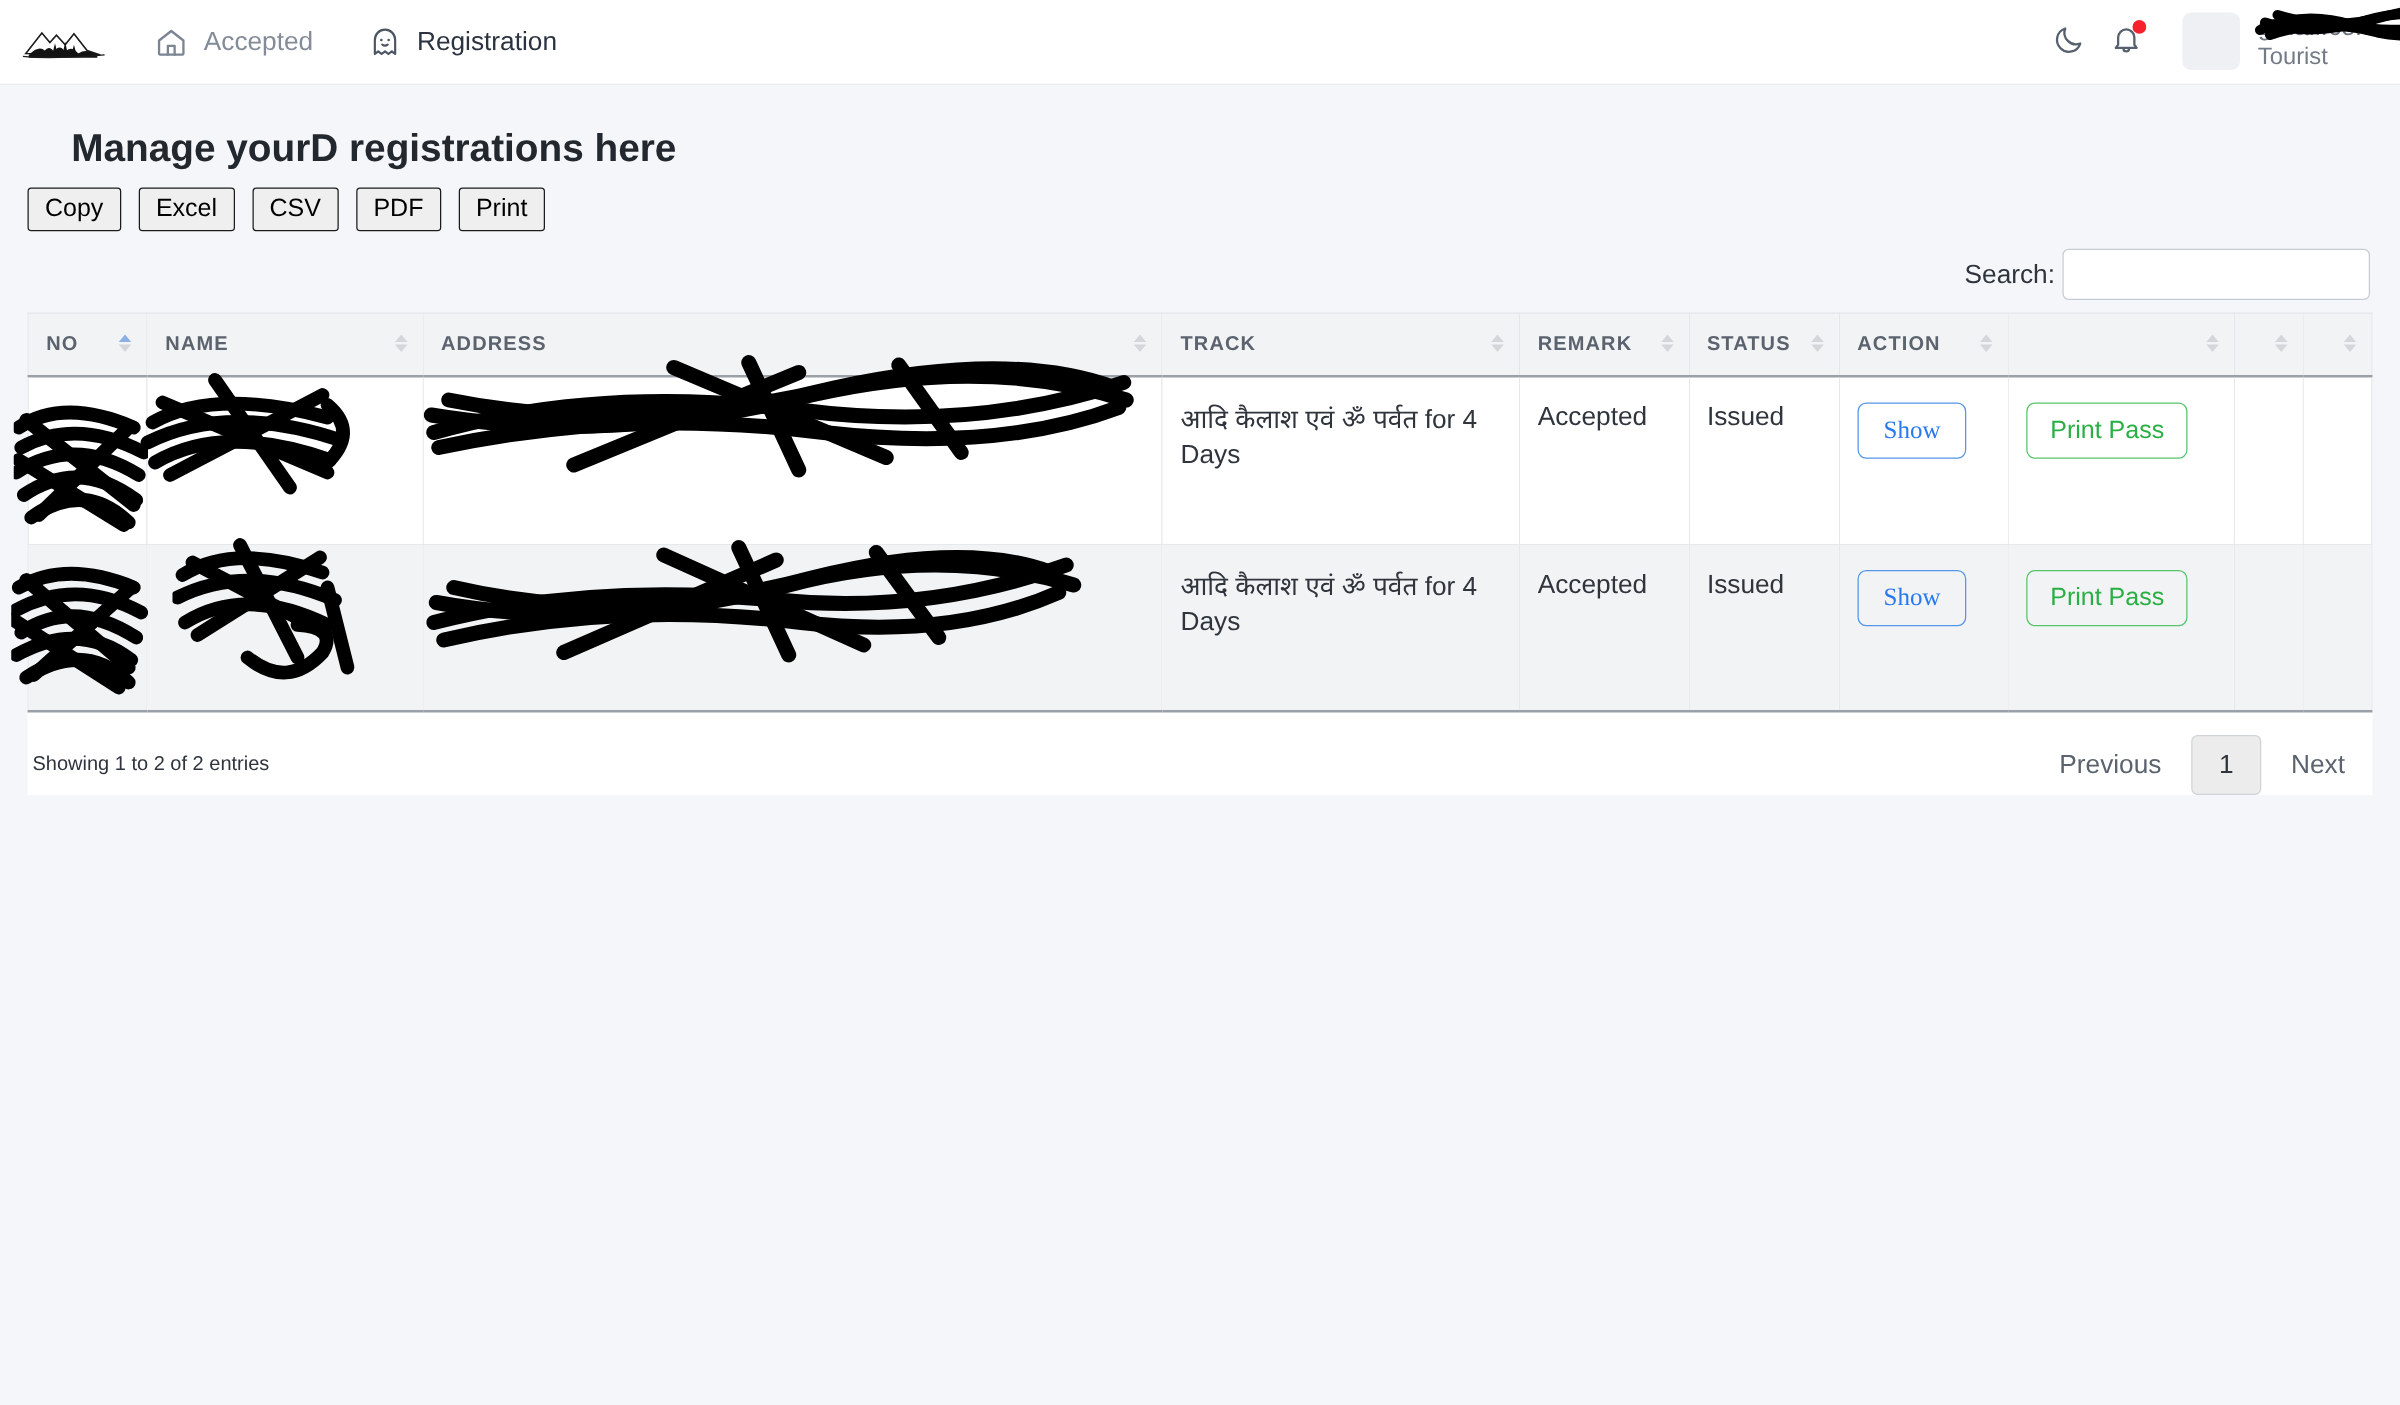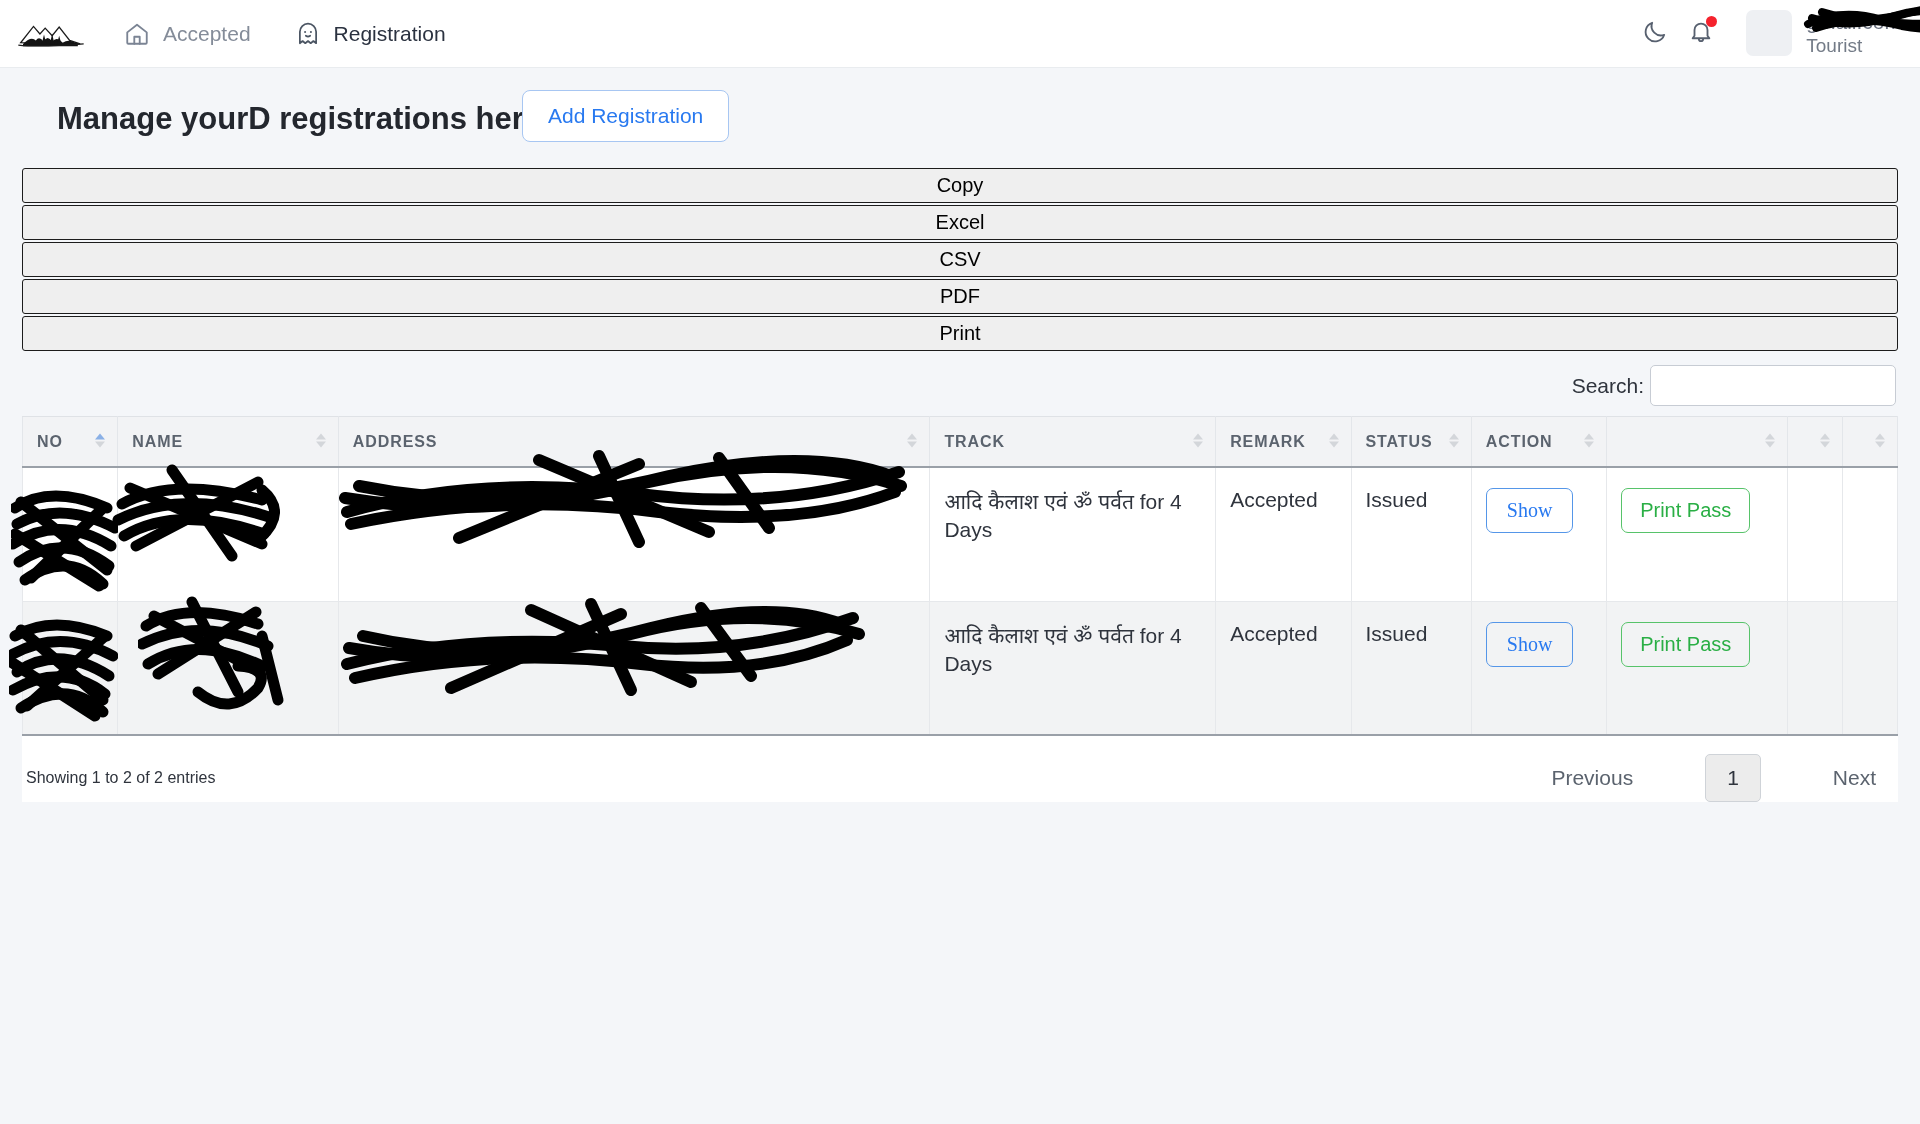--- a/index.html
+++ b/index.html
@@ -58,21 +58,21 @@
     margin-left: 35px; white-space: nowrap;
   }
   .btn-add {
     position: absolute; left: 500px; top: 0;
     background: #ffffff; border: 1px solid #a7c6f2; border-radius: 8px;
     color: #2879f0; font-size: 21px; padding: 13px 25px; cursor: pointer;
     font-family: "Liberation Sans", sans-serif; white-space: nowrap;
   }
 
   
-  .export-row { margin-top: 20px; display: flex; gap: 2px; flex-direction: column; }
+  .export-row { margin-top: 2px; display: flex; gap: 14px; }
   .btn-export {
     font-family: "Liberation Sans", sans-serif;
     font-size: 20px; padding: 4px 13px;
     background: #efefef; color: #000; border: 1px solid #1c1c1c;
     border-radius: 3px; cursor: pointer; line-height: 1.25;
   }
 
   
   .search-row { display: flex; justify-content: flex-end; align-items: center; margin-top: 14px; padding-right: 2px; }
   .search-label { font-size: 21px; color: #2f343d; margin-right: 6px; }
@@ -134,21 +134,21 @@
   
   .redact { position: absolute; pointer-events: none; }
   .redact svg { display: block; }
 
   
   .table-footer {
     display: flex; align-items: center; justify-content: space-between;
     padding: 18px 4px 0 4px; background: transparent;
   }
   .entries-info { font-size: 16px; color: #2f343d; }
-  .pager { display: flex; align-items: center; gap: 48px; }
+  .pager { display: flex; align-items: center; }
   .pg {
     font-size: 21px; color: #5b636e; padding: 11px 17px; cursor: pointer;
     border: 1px solid transparent; background: transparent;
     font-family: "Liberation Sans", sans-serif;
   }
   .pg.current {
     background: #ececec; border: 1px solid #cfd3d8; border-radius: 5px; color: #2f343d;
     padding: 11px 21px; margin: 0 6px;
   }
 </style>
@@ -226,21 +226,20 @@
         <span class="user-role">Tourist</span>
       </div>
     </div>
   </div>
 </div>
 
 <div class="page">
 
   <div class="title-row">
     <h1 class="page-title">Manage yourD registrations here</h1>
-    <button class="btn-add">Add Registration</button>
   </div>
 
   <div class="export-row">
     <button class="btn-export">Copy</button>
     <button class="btn-export">Excel</button>
     <button class="btn-export">CSV</button>
     <button class="btn-export">PDF</button>
     <button class="btn-export">Print</button>
   </div>
 

